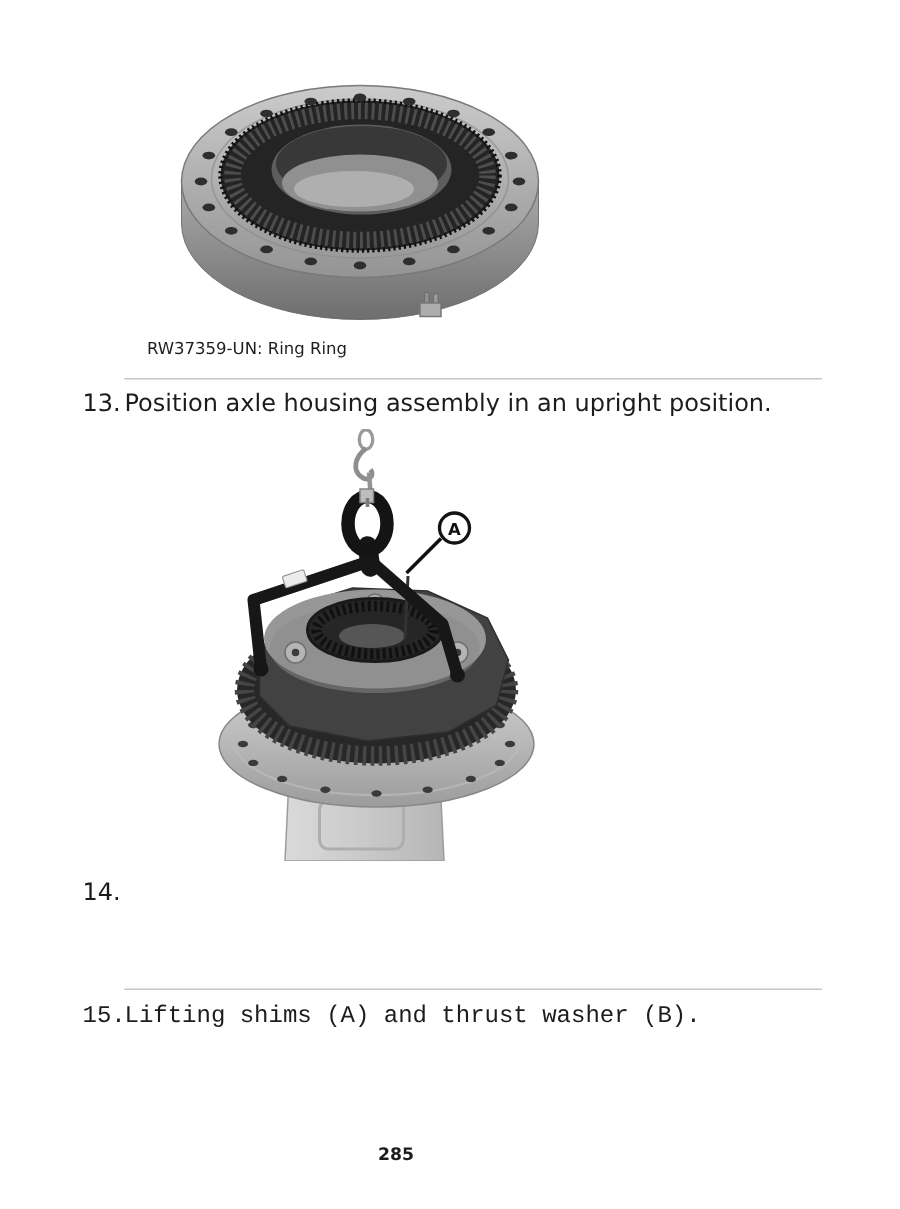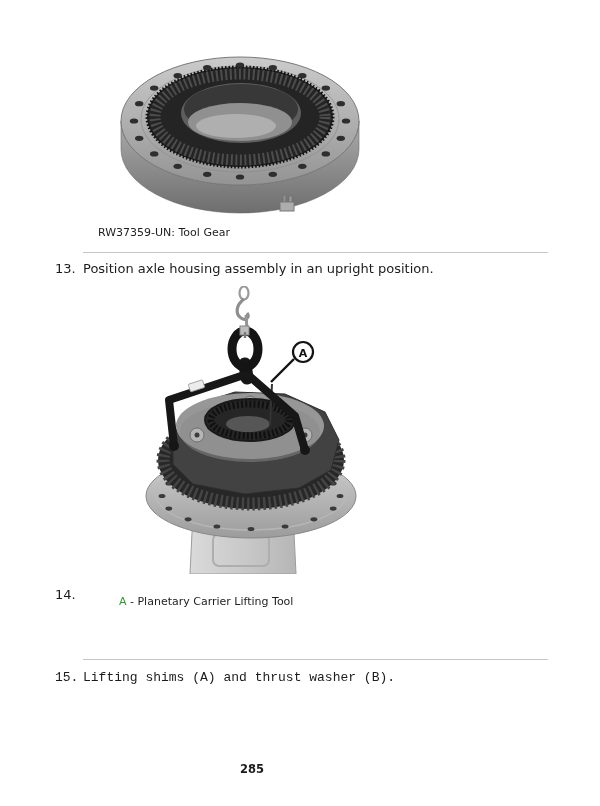--- a/index.html
+++ b/index.html
@@ -3,25 +3,25 @@
 <meta charset="utf-8">
 <style>
   html,body { margin:0; padding:0; background:#ffffff; }
   body {
     width:600px; height:806px; position:relative; overflow:hidden;
     font-family:"DejaVu Sans", sans-serif; color:#1c1c1c;
   }
   .abs { position:absolute; }
   .caption { font-size:11px; line-height:15.5px; color:#1e1e1e; white-space:pre; }
   .divider { height:0; border-top:1px solid #c6c6c6; width:465px; left:83px; }
-  .step { left:55px; width:492px; display:flex; font-size:13px; line-height:13px; }
+  .step { left:55px; width:492px; display:flex; font-size:16px; line-height:13px; }
   .step .num { width:28px; flex:none; }
   .step .txt { width:462px; }
   .jline { text-align:justify; text-align-last:justify; }
-  .pageno { top:762px; left:0; width:504px; text-align:center; font-weight:bold; font-size:11.5px; }
+  .pageno { top:762px; left:0; width:504px; text-align:center; font-weight:bold; font-size:11.5px;padding-left:12px; }
   svg { display:block; }
   .callout-key { white-space:pre; }
 </style>
 </head>
 <body style="color: rgb(28, 28, 28);">
 
 <div class="page">
 
   <svg class="abs" style="left:118px; top:45px;" width="244" height="170" viewBox="0 0 244 170" aria-hidden="true">
     <defs>
@@ -72,21 +72,21 @@
           <ellipse cx="207.8" cy="43.1" rx="4.2" ry="2.6"></ellipse>
           <ellipse cx="222.8" cy="58.7" rx="4.2" ry="2.6"></ellipse>
         </g>
 
       <rect x="165" y="150" width="3" height="9" fill="#8f8f8f" stroke="#666" stroke-width="0.5"></rect>
       <rect x="171" y="151" width="3" height="8" fill="#9a9a9a" stroke="#666" stroke-width="0.5"></rect>
       <rect x="162" y="157" width="14" height="9" fill="#adadad" stroke="#777" stroke-width="1"></rect>
     </g>
   </svg>
 
-  <div class="abs caption" style="left:98px; top:225px;">RW37359-UN: Tool Gear</div>
+  <div class="abs caption" style="left:98px; top:225px;">RW37359-UN: Ring Ring</div>
 
   <div class="abs divider" style="top: 252px; border-top-color: rgb(198, 198, 198);"></div>
 
   <div class="abs step" style="top:262px;">
     <div class="num">13.</div>
     <div class="txt">Position axle housing assembly in an upright position.</div>
   </div>
 
   <svg class="abs" style="left:133px; top:286px;" width="255" height="288" viewBox="0 0 255 288" aria-hidden="true">
     <defs>
@@ -166,23 +166,20 @@
 
       <line x1="161" y1="73" x2="138" y2="96" stroke="#121212" stroke-width="2.4"></line>
       <g>
         <circle cx="170" cy="66" r="10" fill="#ffffff" stroke="#131313" stroke-width="2.2"></circle>
         <text x="170" y="70.5" text-anchor="middle" font-size="11" font-weight="bold" fill="#111111" font-family="DejaVu Sans, sans-serif">A</text>
       </g>
     </g>
   </svg>
 
   <div class="abs" style="left:98px; top:578px;">
-    <div class="caption">
-      <span class="callout-key" style="color: rgb(46, 155, 46);">A</span><span style="white-space:pre"> - </span><span>Planetary Carrier Lifting Tool</span>
-    </div>
   </div>
 
   <div class="abs step" style="top:588px;">
     <div class="num">14.</div>
     <div class="txt">
     </div>
   </div>
 
   <div class="abs divider" style="top: 659px; border-top-color: rgb(198, 198, 198);"></div>
 

